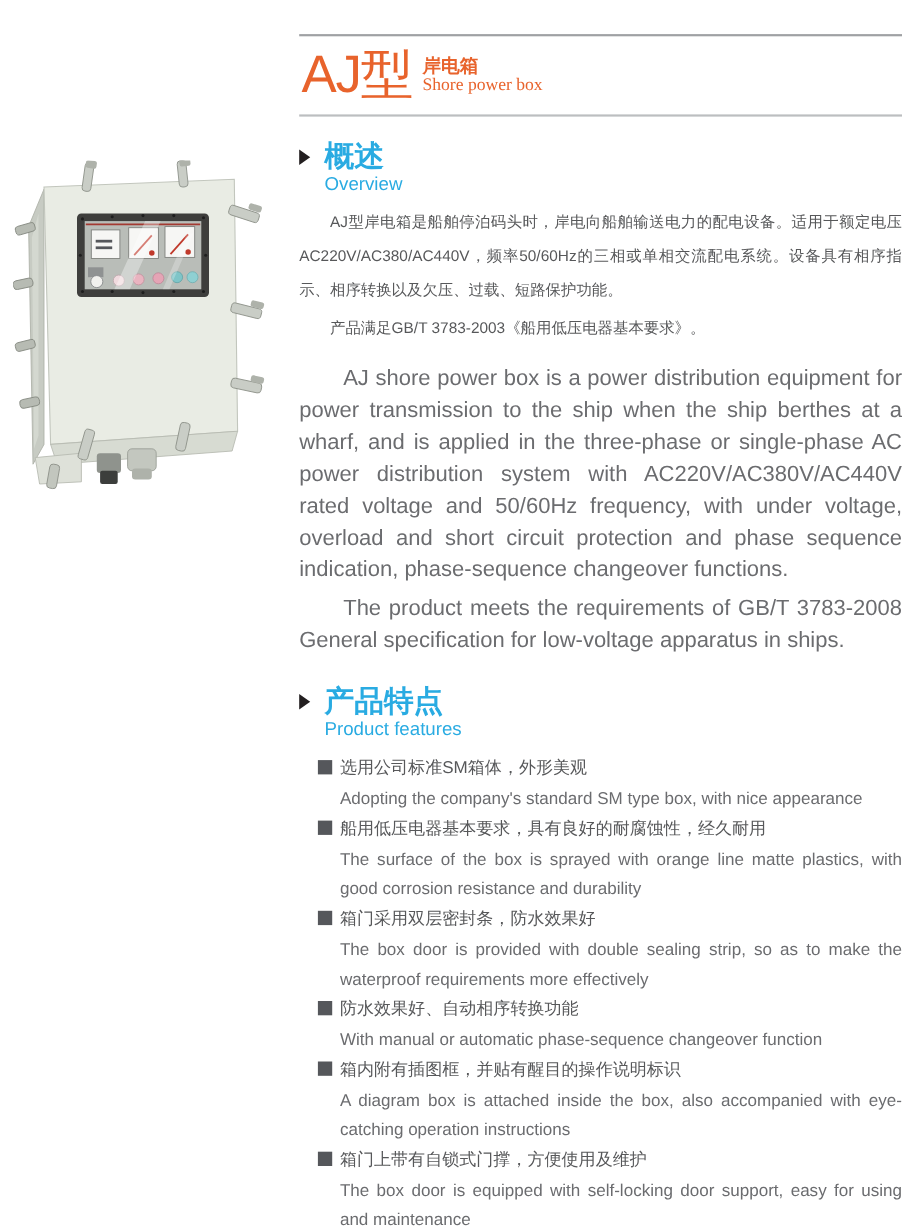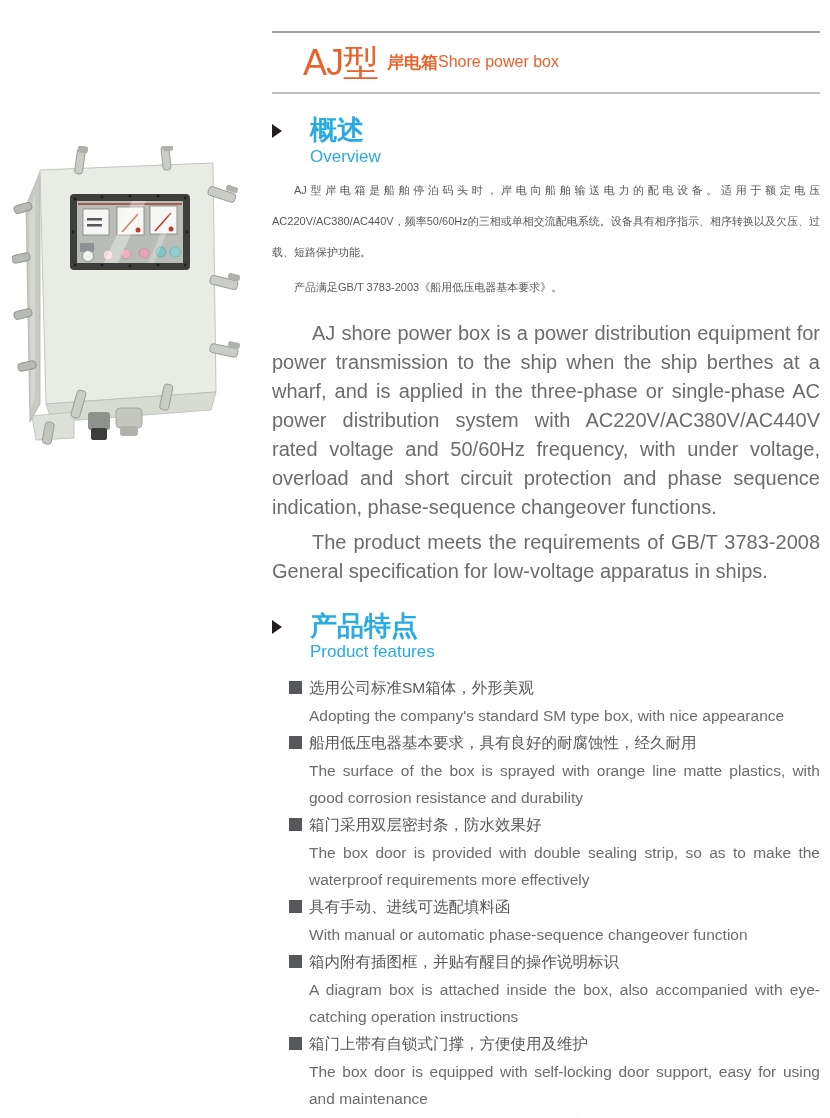--- a/index.html
+++ b/index.html
@@ -14,39 +14,39 @@
   .col { position:absolute; left:272px; top:0; width:548px; }
 
   
   .hdr {
     margin-top:31px;
     border-top:2px solid #9fa1a4;
     border-bottom:2px solid #bcbec0;
     padding:13px 0 12px 2px;
     display:flex; align-items:center; gap:9px;
   }
-  .model { font-size:36px; line-height:0.95; color:#e8632c; letter-spacing:-1px;margin-left:29px; }
-  .hdr-sub { display:flex; flex-direction:row; }
+  .model { font-size:48px; line-height:0.95; color:#e8632c; letter-spacing:-1px; }
+  .hdr-sub { display:flex; flex-direction:column;font-family:Liberation Serif, serif; }
   .hdr-cn { font-size:17px; font-weight:bold; color:#e8632c; line-height:1.15; }
   .hdr-en { font-size:16px; color:#e8632c; line-height:1.15; }
 
   
-  .sec-head { display:flex; align-items:flex-start; gap:28px; margin:22px 0 8px 0; }
+  .sec-head { display:flex; align-items:flex-start; gap:13px; margin:22px 0 8px 0; }
   .tri {
     width:0; height:0; margin-top:8px;
     border-left:10px solid #231f20;
     border-top:7px solid transparent;
     border-bottom:7px solid transparent;
   }
   .sec-title-cn { font-size:27px; font-weight:bold; color:#29abe2; margin:0; line-height:1.05; }
   .sec-title-en { font-size:17px; color:#29abe2; margin-top:2px; }
 
   
   .cn-p {
-    font-size:11px; color:#57585a; line-height:31px;
+    font-size:14px; color:#57585a; line-height:31px;
     text-align:justify; text-indent:2em; margin:4px 0 0 0;
   }
   .en-p {
     font-size:20px; color:#6b6c6f; line-height:29px;
     text-align:justify; text-indent:2em; margin:6px 0 0 0;
   }
   .en-p.first { margin-top:16px; }
 
   
   .feat-list { margin-top:12px; }
@@ -200,21 +200,21 @@
         </div>
         <div class="feat">
           <div class="fcn"><span class="sq"></span><span>船用低压电器基本要求，具有良好的耐腐蚀性，经久耐用</span></div>
           <div class="fen">The surface of the box is sprayed with orange line matte plastics, with good corrosion resistance and durability</div>
         </div>
         <div class="feat">
           <div class="fcn"><span class="sq"></span><span>箱门采用双层密封条，防水效果好</span></div>
           <div class="fen">The box door is provided with double sealing strip, so as to make the waterproof requirements more effectively</div>
         </div>
         <div class="feat">
-          <div class="fcn"><span class="sq"></span><span>具有手动、进线可选配填料函</span></div>
+          <div class="fcn"><span class="sq"></span><span>防水效果好、自动相序转换功能</span></div>
           <div class="fen">With manual or automatic phase-sequence changeover function</div>
         </div>
         <div class="feat">
           <div class="fcn"><span class="sq"></span><span>箱内附有插图框，并贴有醒目的操作说明标识</span></div>
           <div class="fen">A diagram box is attached inside the box, also accompanied with eye-catching operation instructions</div>
         </div>
         <div class="feat">
           <div class="fcn"><span class="sq"></span><span>箱门上带有自锁式门撑，方便使用及维护</span></div>
           <div class="fen">The box door is equipped with self-locking door support, easy for using and maintenance</div>
         </div>

